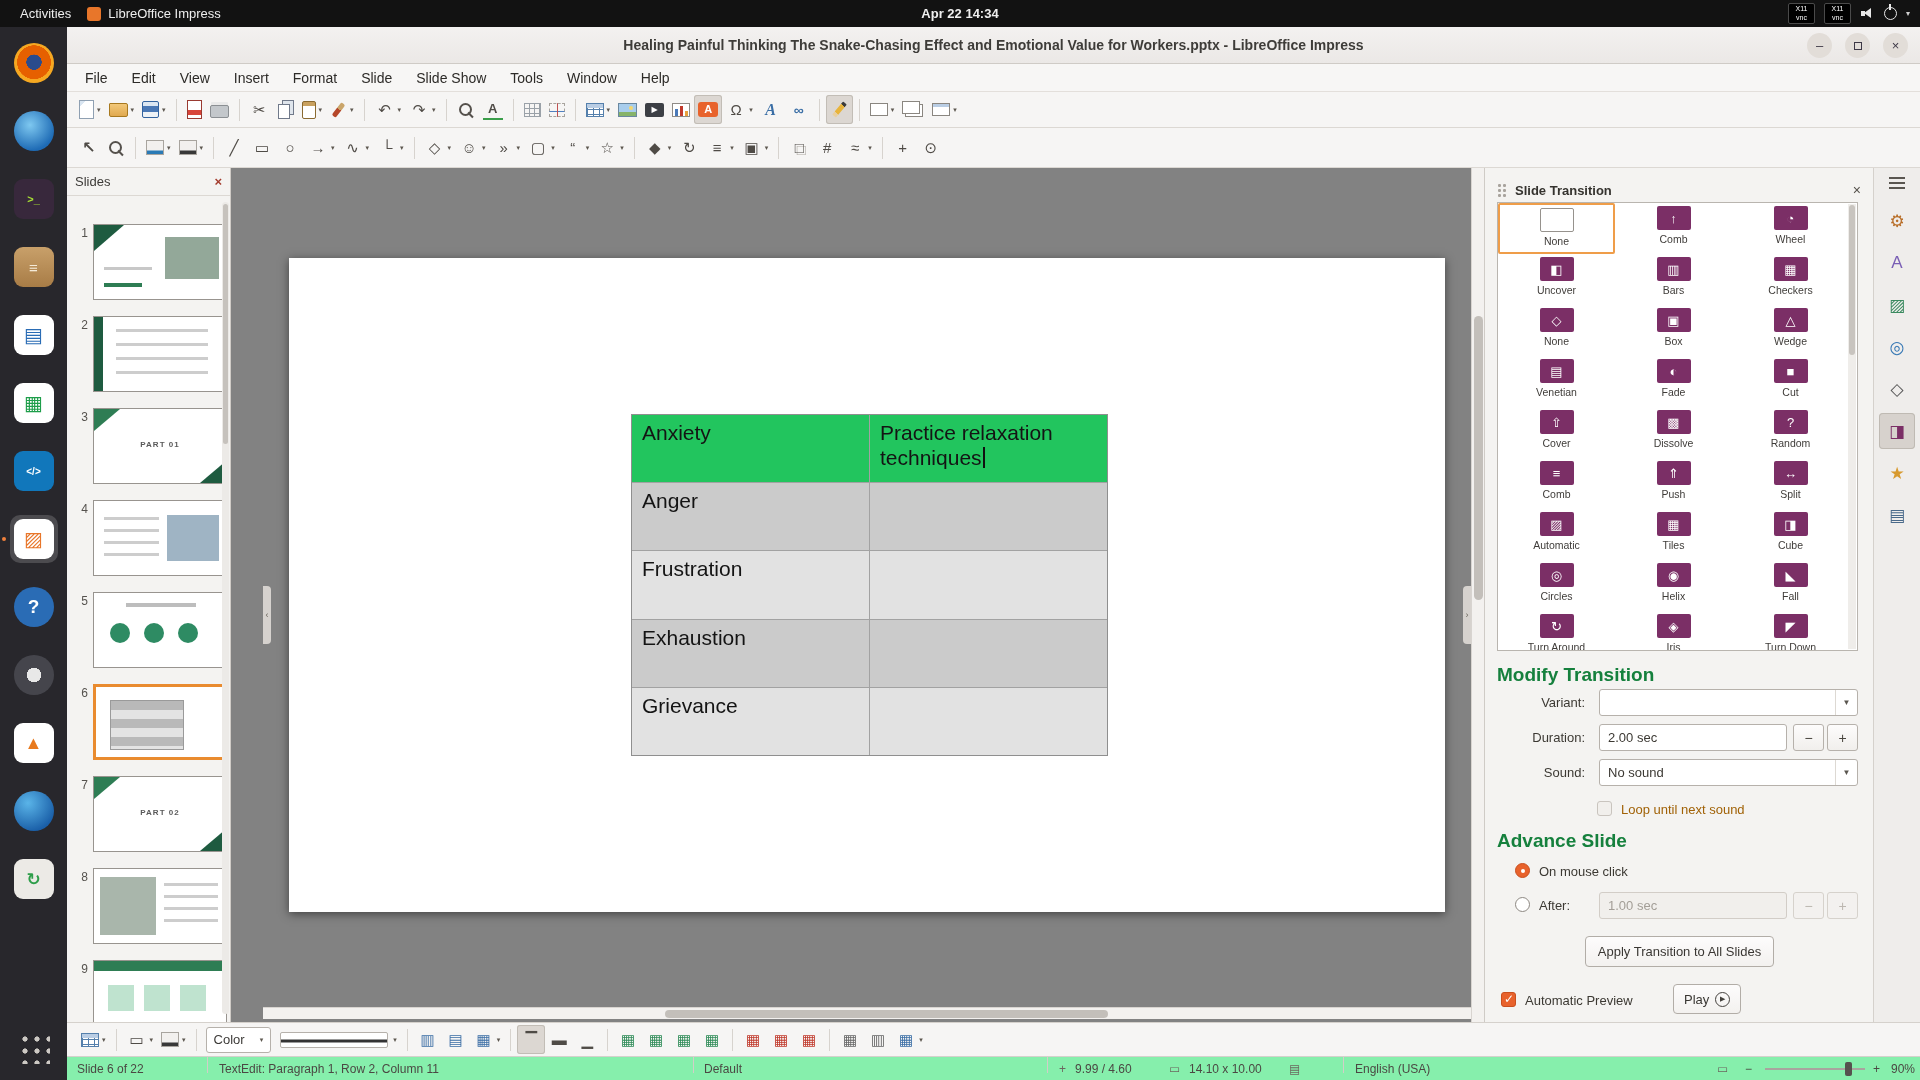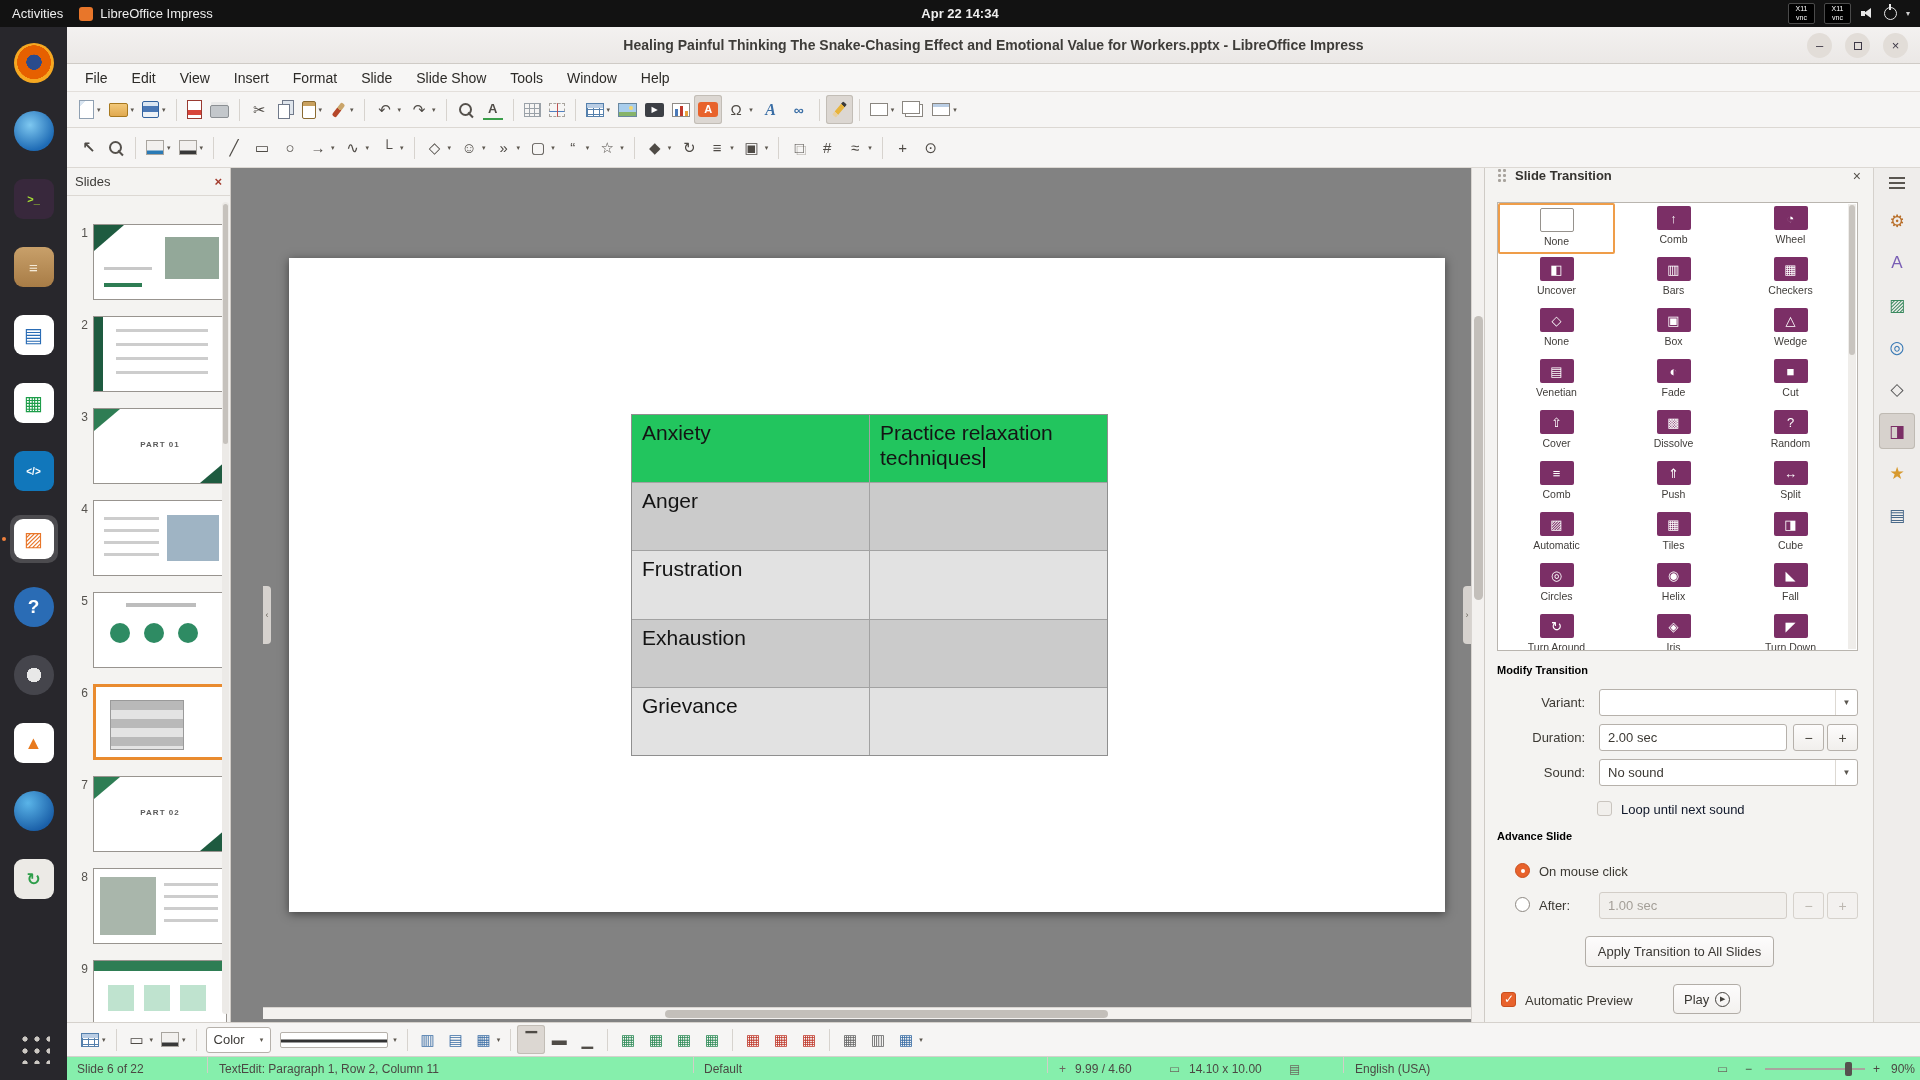--- a/index.html
+++ b/index.html
@@ -2,21 +2,21 @@
 <html><head>
 <meta charset="utf-8">
 <style>
   *{box-sizing:border-box;margin:0;padding:0}
   html,body{width:1920px;height:1080px}
   body{font-family:"Liberation Sans","DejaVu Sans",sans-serif;background:#555}
   .screen{position:relative;width:1920px;height:1080px;overflow:hidden;background:#828282}
 
   
   .topbar{position:absolute;left:0;top:0;width:1920px;height:27px;background:#121212;color:#eee;font-size:13px;display:flex;align-items:center;z-index:50}
-  .tb-left{display:flex;gap:16px;padding-left:12px}
+  .tb-left{display:flex;gap:16px;padding-left:20px}
   .tb-app{display:flex;align-items:center;gap:7px}
   .tb-appicon{width:14px;height:14px;background:#e8762a;border-radius:3px;display:inline-block}
   .tb-clock{position:absolute;left:50%;transform:translateX(-50%);font-weight:700;font-size:13px}
   .tb-right{margin-left:auto;display:flex;align-items:center;gap:9px;padding-right:10px}
   .xbadge{width:27px;height:21px;background:#000;border:1px solid #4a4a4a;border-radius:2px;color:#fff;font-size:7px;line-height:1.25;display:flex;flex-direction:column;align-items:center;justify-content:center}
   .vol{position:relative;width:15px;height:13px}
   .vol::before{content:"";position:absolute;left:1px;top:4px;width:4px;height:5px;background:#e8e8e8}
   .vol::after{content:"";position:absolute;left:4px;top:1px;border-right:7px solid #e8e8e8;border-top:5.5px solid transparent;border-bottom:5.5px solid transparent}
   .pwr{position:relative;width:13px;height:13px;border:1.5px solid #e8e8e8;border-radius:50%}
   .pwr::after{content:"";position:absolute;left:50%;top:-4px;width:2px;height:6px;background:#e8e8e8;transform:translateX(-50%)}
@@ -141,37 +141,37 @@
   .vscroll{position:absolute;right:0;top:0;width:13px;height:100%;background:#f3f1ef;border-left:1px solid #d8d4d0}
   .vthumb{position:absolute;left:2px;top:148px;width:9px;height:284px;background:#c3bfba;border-radius:5px}
   .hscroll{position:absolute;left:0;right:13px;bottom:3px;height:12px;background:#f3f1ef;border-top:1px solid #d8d4d0}
   .hthumb{position:absolute;left:402px;top:2px;width:443px;height:8px;background:#c3bfba;border-radius:4px}
   .splitter{position:absolute;width:8px;height:58px;background:#d6d2ce;color:#6b6archive;display:flex;align-items:center;justify-content:center;font-size:9px;color:#6b675f}
   .split-l{left:0;top:418px;border-radius:0 4px 4px 0}
   .split-r{right:13px;top:418px;border-radius:4px 0 0 4px}
 
   
   .tpanel{position:absolute;left:1484px;top:168px;width:389px;height:854px;background:#f4f3f1;border-left:1px solid #cfcbc6;font-size:13px;color:#3c3933}
-  .tp-header{position:absolute;left:0;top:0;width:100%;height:30px;display:flex;align-items:flex-start;padding:0 12px;gap:8px}
+  .tp-header{position:absolute;left:0;top:0;width:100%;height:30px;display:flex;align-items:flex-end;padding:0 12px;gap:8px}
   .tp-title{font-weight:700;font-size:13px;color:#35332f}
   .grip{width:10px;height:15px;background:radial-gradient(#a8a39d 1.3px,transparent 1.7px) 0 0/5px 5px}
   .tp-close{margin-left:auto;font-size:14px;color:#55514b}
   .tgrid-wrap{position:absolute;left:12px;top:34px;width:361px;height:449px;background:#fff;border:1px solid #b9b5af;overflow:hidden}
   .tgrid{display:grid;grid-template-columns:repeat(3,1fr);grid-auto-rows:51px;width:351px}
   .tile{display:flex;flex-direction:column;align-items:center;padding-top:3px;border-radius:2px}
   .tile.sel{border:2px solid #ef9d49;background:#fff}
   .tic{width:34px;height:24px;background:#7b2f66;color:#fff;font-size:13px;display:flex;align-items:center;justify-content:center;border-radius:2px;flex:0 0 auto}
   .tic.none{background:#fff;border:1px solid #96928d}
   .tlab{font-size:10.5px;color:#3f3c39;margin-top:3px;white-space:nowrap}
   .tg-scroll{position:absolute;right:1px;top:1px;width:8px;height:445px;background:#efedea}
   .tg-thumb{position:absolute;left:1px;top:1px;width:6px;height:150px;background:#c8c4bf;border-radius:3px}
-  .pheading{position:absolute;left:12px;font-weight:700;font-size:11px;color:#000000}
+  .pheading{position:absolute;left:12px;font-weight:700;font-size:19px;color:#15803d}
   .prow{position:absolute;left:12px;width:361px;height:27px}
   .flab{position:absolute;left:0;top:0;width:88px;text-align:right;line-height:27px}
-  .flab.dis,.dislab{color:#0f172a}
+  .flab.dis,.dislab{color:#a16207}
   .combo{position:absolute;left:102px;top:0;width:259px;height:27px;background:#fff;border:1px solid #b6b1ab;border-radius:3px;display:flex;align-items:center;padding-left:8px;font-size:13px;color:#3c3933}
   .combo .cdd{margin-left:auto;width:22px;height:100%;border-left:1px solid #ddd9d3;display:flex;align-items:center;justify-content:center;font-size:8px;color:#5a564f}
   .combo.short{width:188px}
   .combo.dis{background:#f1efec;color:#a39e97;border-color:#d2cdc7}
   .spbtn{position:absolute;top:0;width:31px;height:27px;background:linear-gradient(#fdfcfc,#f1efec);border:1px solid #b6b1ab;border-radius:3px;display:flex;align-items:center;justify-content:center;font-size:14px;color:#4a463f}
   .spbtn.minus{left:296px}.spbtn.plus{left:330px}
   .spbtn.dis{color:#bcb7b0;border-color:#d6d2cc;background:#f3f1ef}
   .radio{position:relative;width:15px;height:15px;border-radius:50%;border:1px solid #8d8882;background:#fff;display:inline-block;flex:0 0 auto}
   .radio.sel{background:#e8622c;border-color:#c94f1e}
   .radio.sel::after{content:"";position:absolute;left:4.6px;top:4.6px;width:4px;height:4px;border-radius:50%;background:#fff}

